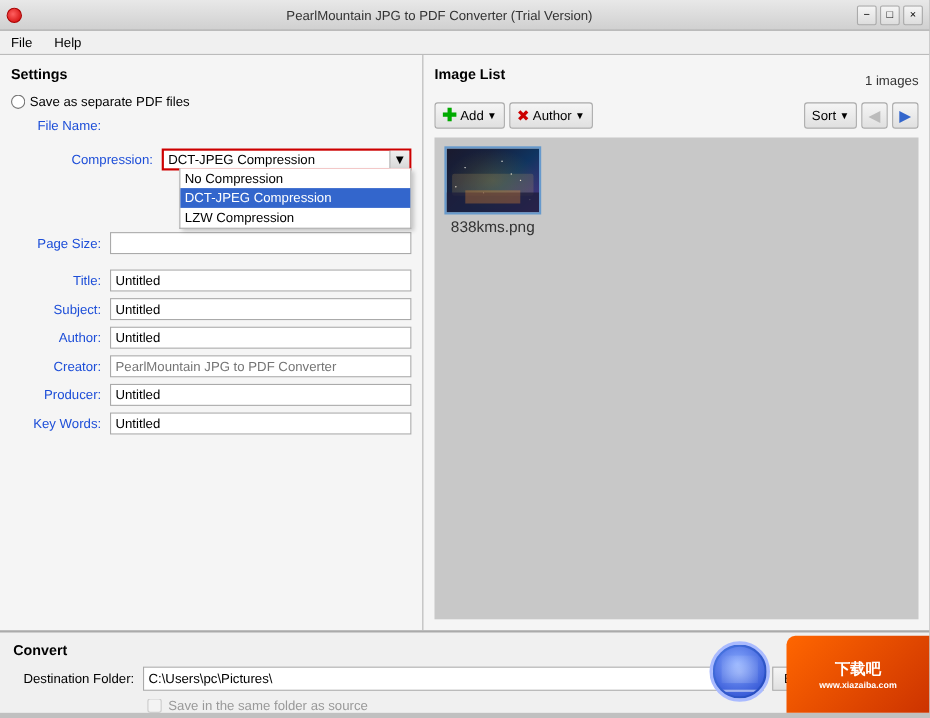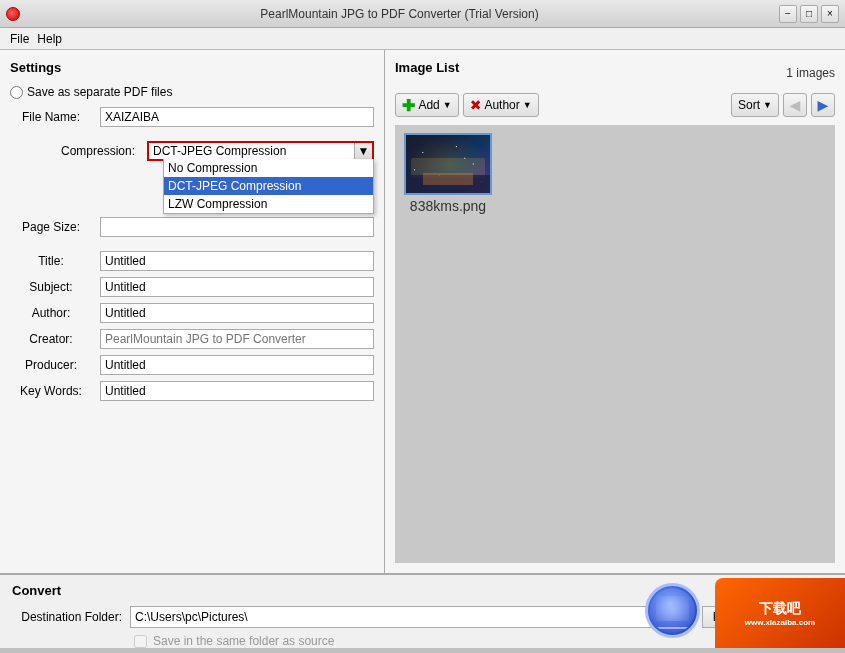--- a/index.html
+++ b/index.html
@@ -48,21 +48,21 @@
       cursor: pointer;
       font-size: 10px;
     }
     .menu-bar {
       background: #f0f0f0;
       height: 22px;
       display: flex;
       align-items: center;
       padding: 0 6px;
       border-bottom: 1px solid #bbb;
-      gap: 0;
+      gap: 12px;
     }
     .menu-item {
       font-size: 12px;
       cursor: pointer;
       padding: 2px 4px;
     }
     .main-content {
       display: flex;
       height: calc(653px - 28px - 22px - 80px);
     }
@@ -89,23 +89,23 @@
       align-items: center;
       gap: 4px;
     }
     .field-row {
       display: flex;
       align-items: center;
       margin-bottom: 6px;
     }
     .field-label {
       width: 90px;
-      text-align: center;
+      text-align: right;
       padding-right: 8px;
-      color: #000000;
+      color: #1d4ed8;
     }
     .field-input {
       flex: 1;
       height: 20px;
       border: 1px solid #aaa;
       background: white;
       padding: 0 4px;
       font-size: 12px;
     }
     .compression-container {
@@ -335,21 +335,20 @@
 
     <div class="radio-row">
       <div class="radio-option">
         <input type="radio" name="save-mode" style="">
         <span>Save as separate PDF files</span>
       </div>
     </div>
 
     <div class="field-row">
       <span class="field-label">File Name:</span>
-      <input class="field-input" type="text" value="XAIZAIBA" style="">
     </div>
 
 
     <div class="separator"></div>
 
     <div class="field-row" style="position:relative; z-index:10;margin-left:47px;">
       <span class="field-label">Compression:</span>
       <div class="compression-container">
         <div style="height:20px; border:2px solid #cc0000; background:white; display:flex; align-items:center; padding:0 4px; font-size:12px; position:relative;">
           <span>DCT-JPEG Compression</span>

